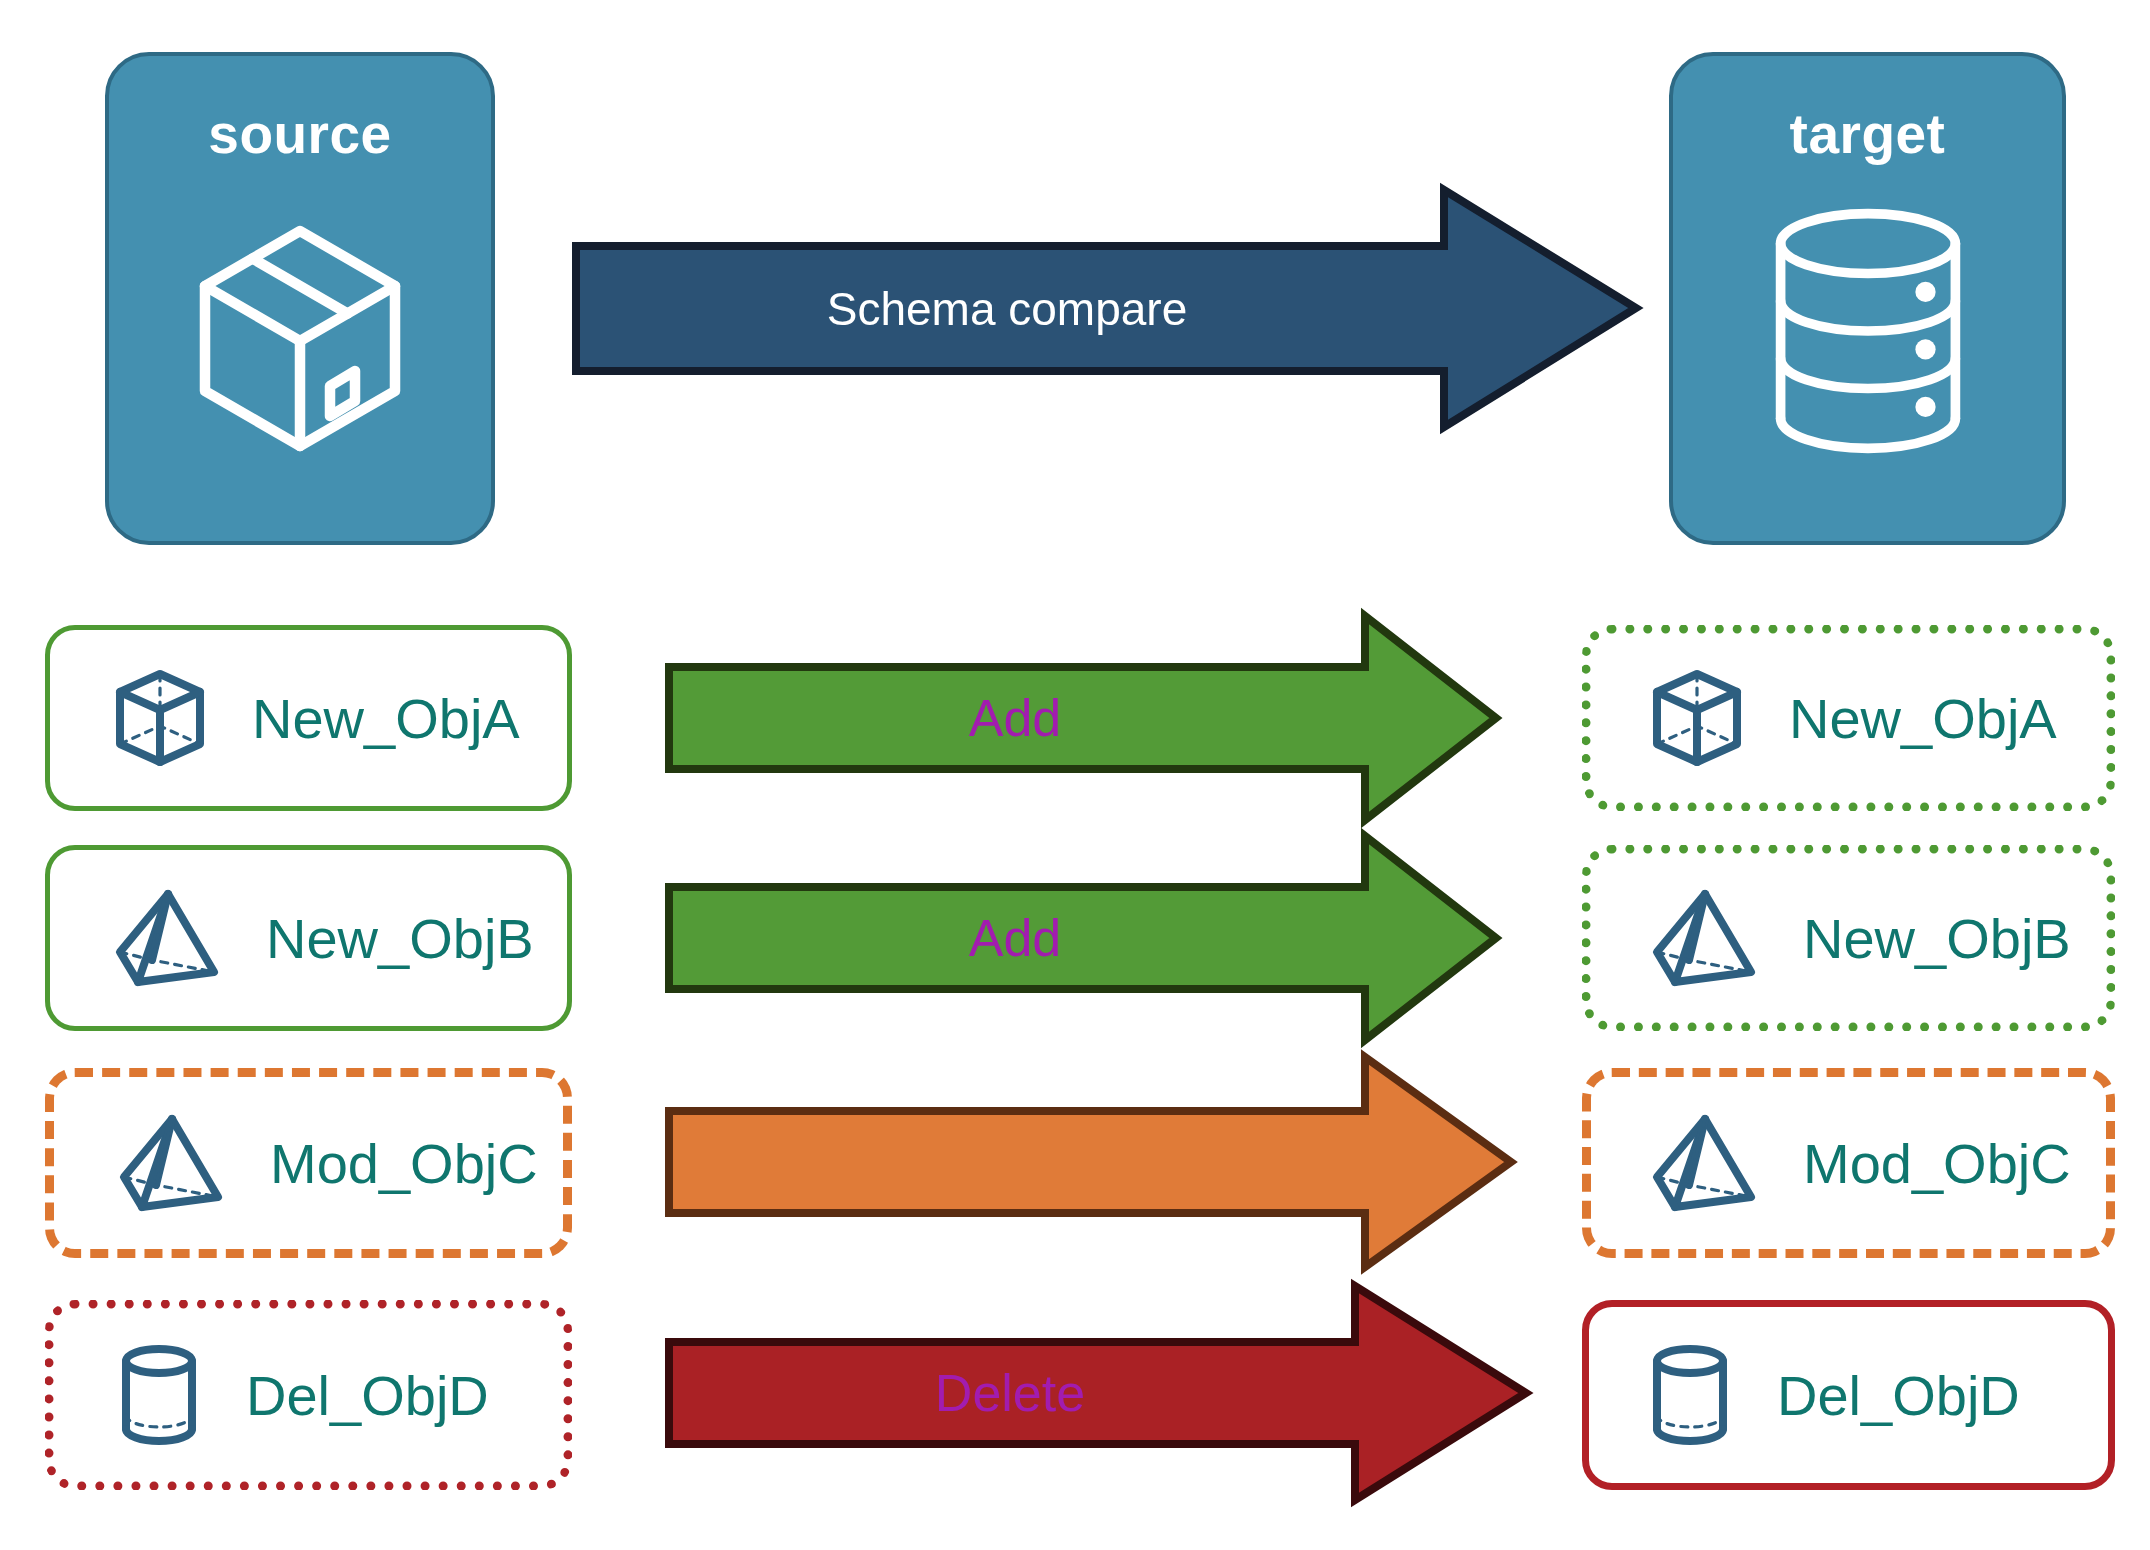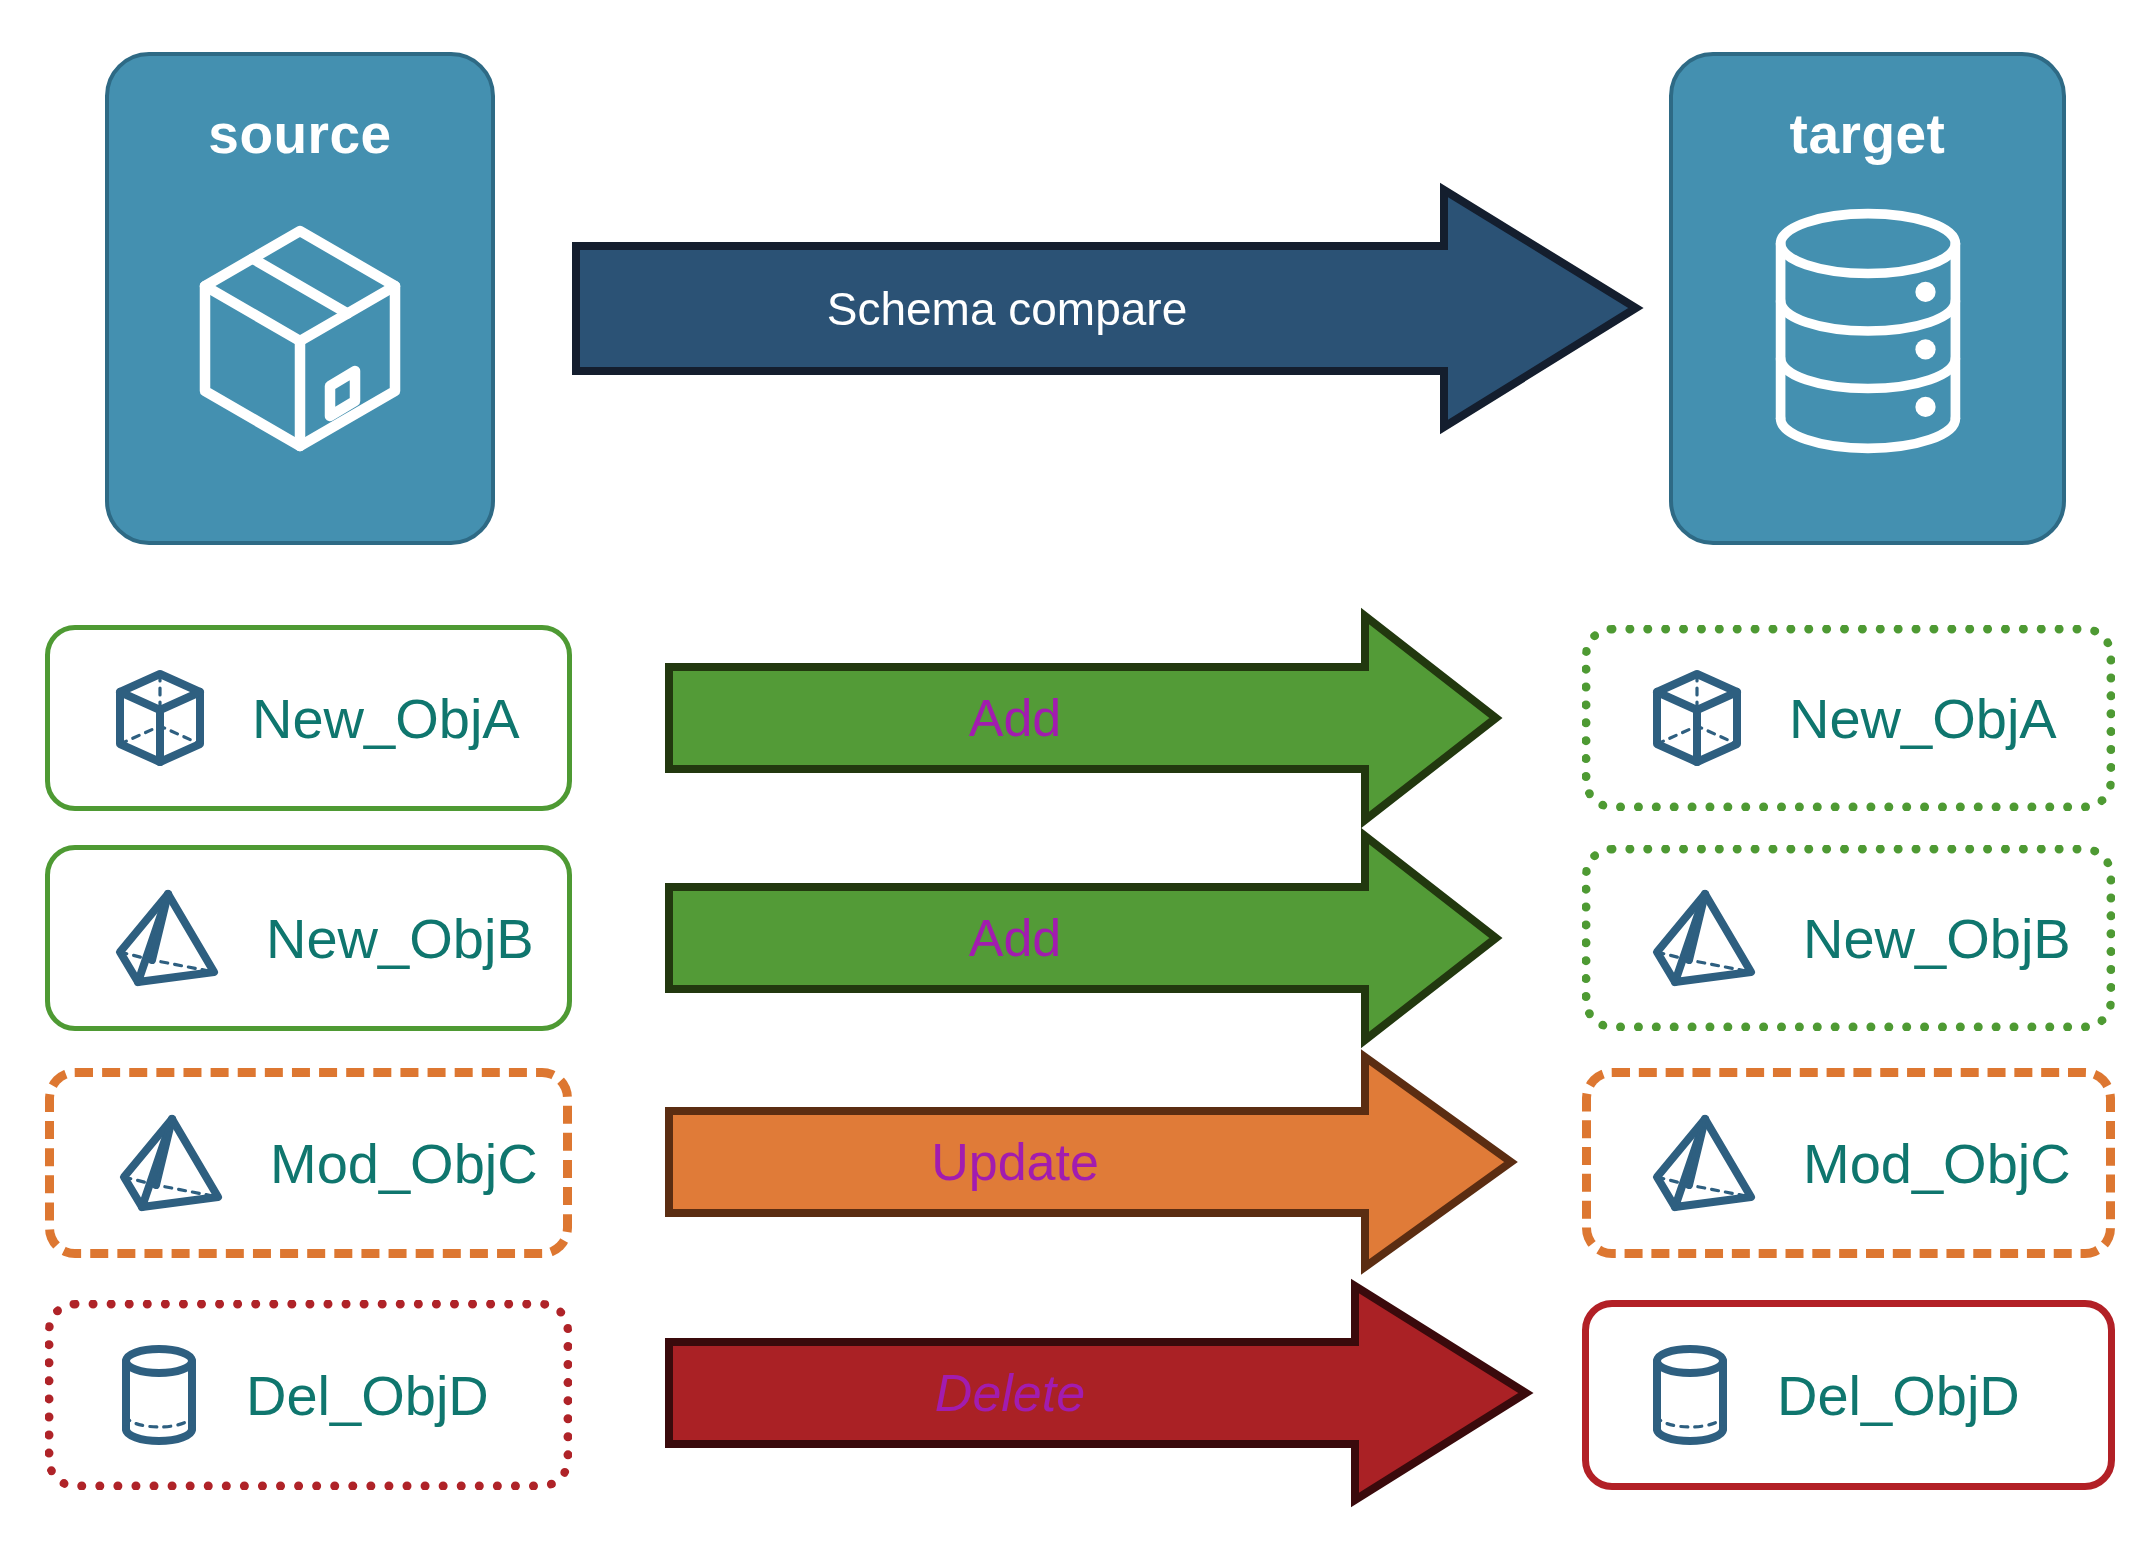--- a/index.html
+++ b/index.html
@@ -197,21 +197,20 @@
           </g>
         </svg>
       </span>
       <span class="obj-label">Mod_ObjC</span>
     </div>
 
     <div class="op-arrow" style="left:665px;top:-15px;width:850px;height:218px;">
       <svg width="850" height="218" viewBox="0 0 850 218" preserveAspectRatio="none">
         <polygon points="4,58 700,58 700,4 846,109 700,214 700,160 4,160" fill="#E07B38" stroke="#5B2D12" stroke-width="8" stroke-linejoin="miter"></polygon>
       </svg>
-      <div class="oplbl" style="width:700px;">Update</div>
     </div>
 
     <div class="obj-box tgt b-orange-dashed" style="top:0;height:190px;">
       <span class="obj-icon">
         <svg width="110" height="104" viewBox="0 0 110 104">
           <g fill="none" stroke="#2E5F80" stroke-width="8" stroke-linejoin="round" stroke-linecap="round">
             <path d="M56 8 L102 86 L26 96 Z"></path>
             <path d="M56 8 L8 66 L26 96"></path>
             <path d="M56 8 L40 74"></path>
           </g>
@@ -238,21 +237,21 @@
           <path d="M10 72 A33 12 0 0 0 76 72" fill="none" stroke="#2E5F80" stroke-width="3.2" stroke-dasharray="7 7" stroke-linecap="round"></path>
         </svg>
       </span>
       <span class="obj-label">Del_ObjD</span>
     </div>
 
     <div class="op-arrow" style="left:665px;top:-18px;width:865px;height:222px;">
       <svg width="865" height="222" viewBox="0 0 865 222" preserveAspectRatio="none">
         <polygon points="4,60 690,60 690,4 861,111 690,218 690,162 4,162" fill="#AA2125" stroke="#3A0A0C" stroke-width="8" stroke-linejoin="miter"></polygon>
       </svg>
-      <div class="oplbl" style="width:690px;font-style:italic;">Delete</div>
+      <div class="oplbl" style="width:690px;">Delete</div>
     </div>
 
     <div class="obj-box tgt b-red-solid" style="top:0;height:190px;">
       <span class="obj-icon">
         <svg width="86" height="104" viewBox="0 0 86 104">
           <g fill="none" stroke="#2E5F80" stroke-width="8" stroke-linejoin="round" stroke-linecap="round">
             <ellipse cx="43" cy="18" rx="33" ry="12"></ellipse>
             <path d="M10 18 L10 86"></path>
             <path d="M76 18 L76 86"></path>
             <path d="M10 86 A33 12 0 0 0 76 86"></path>

